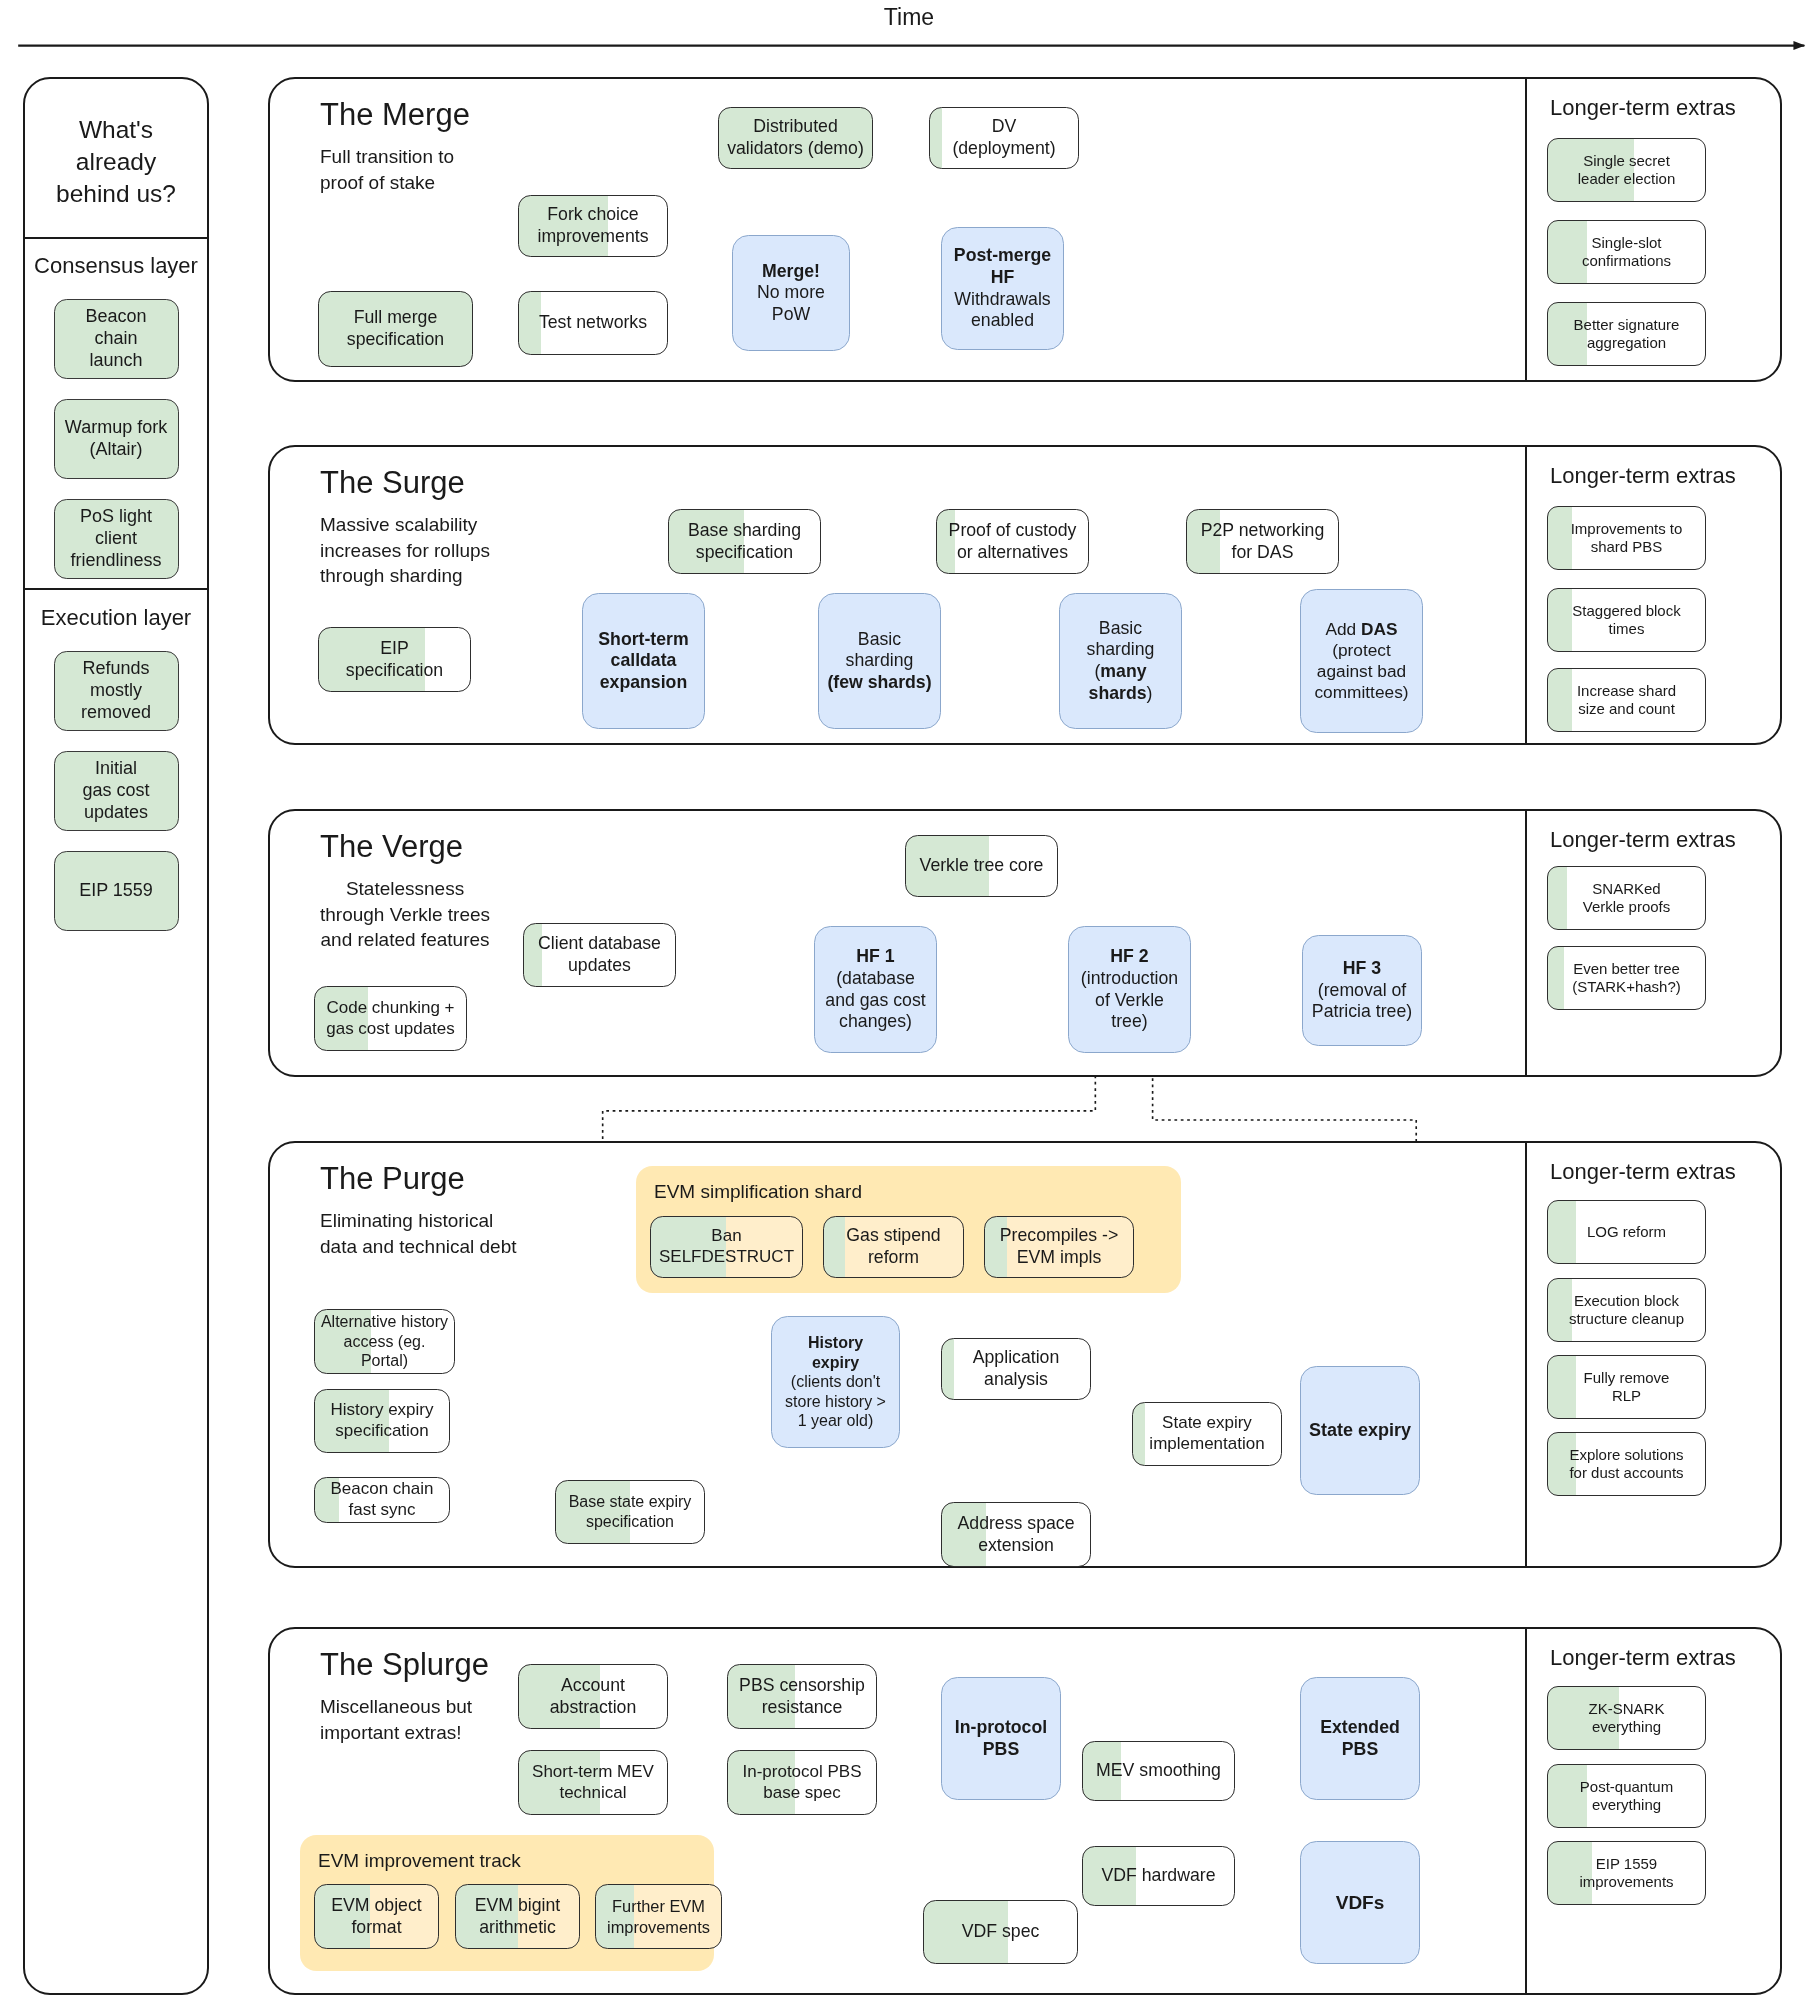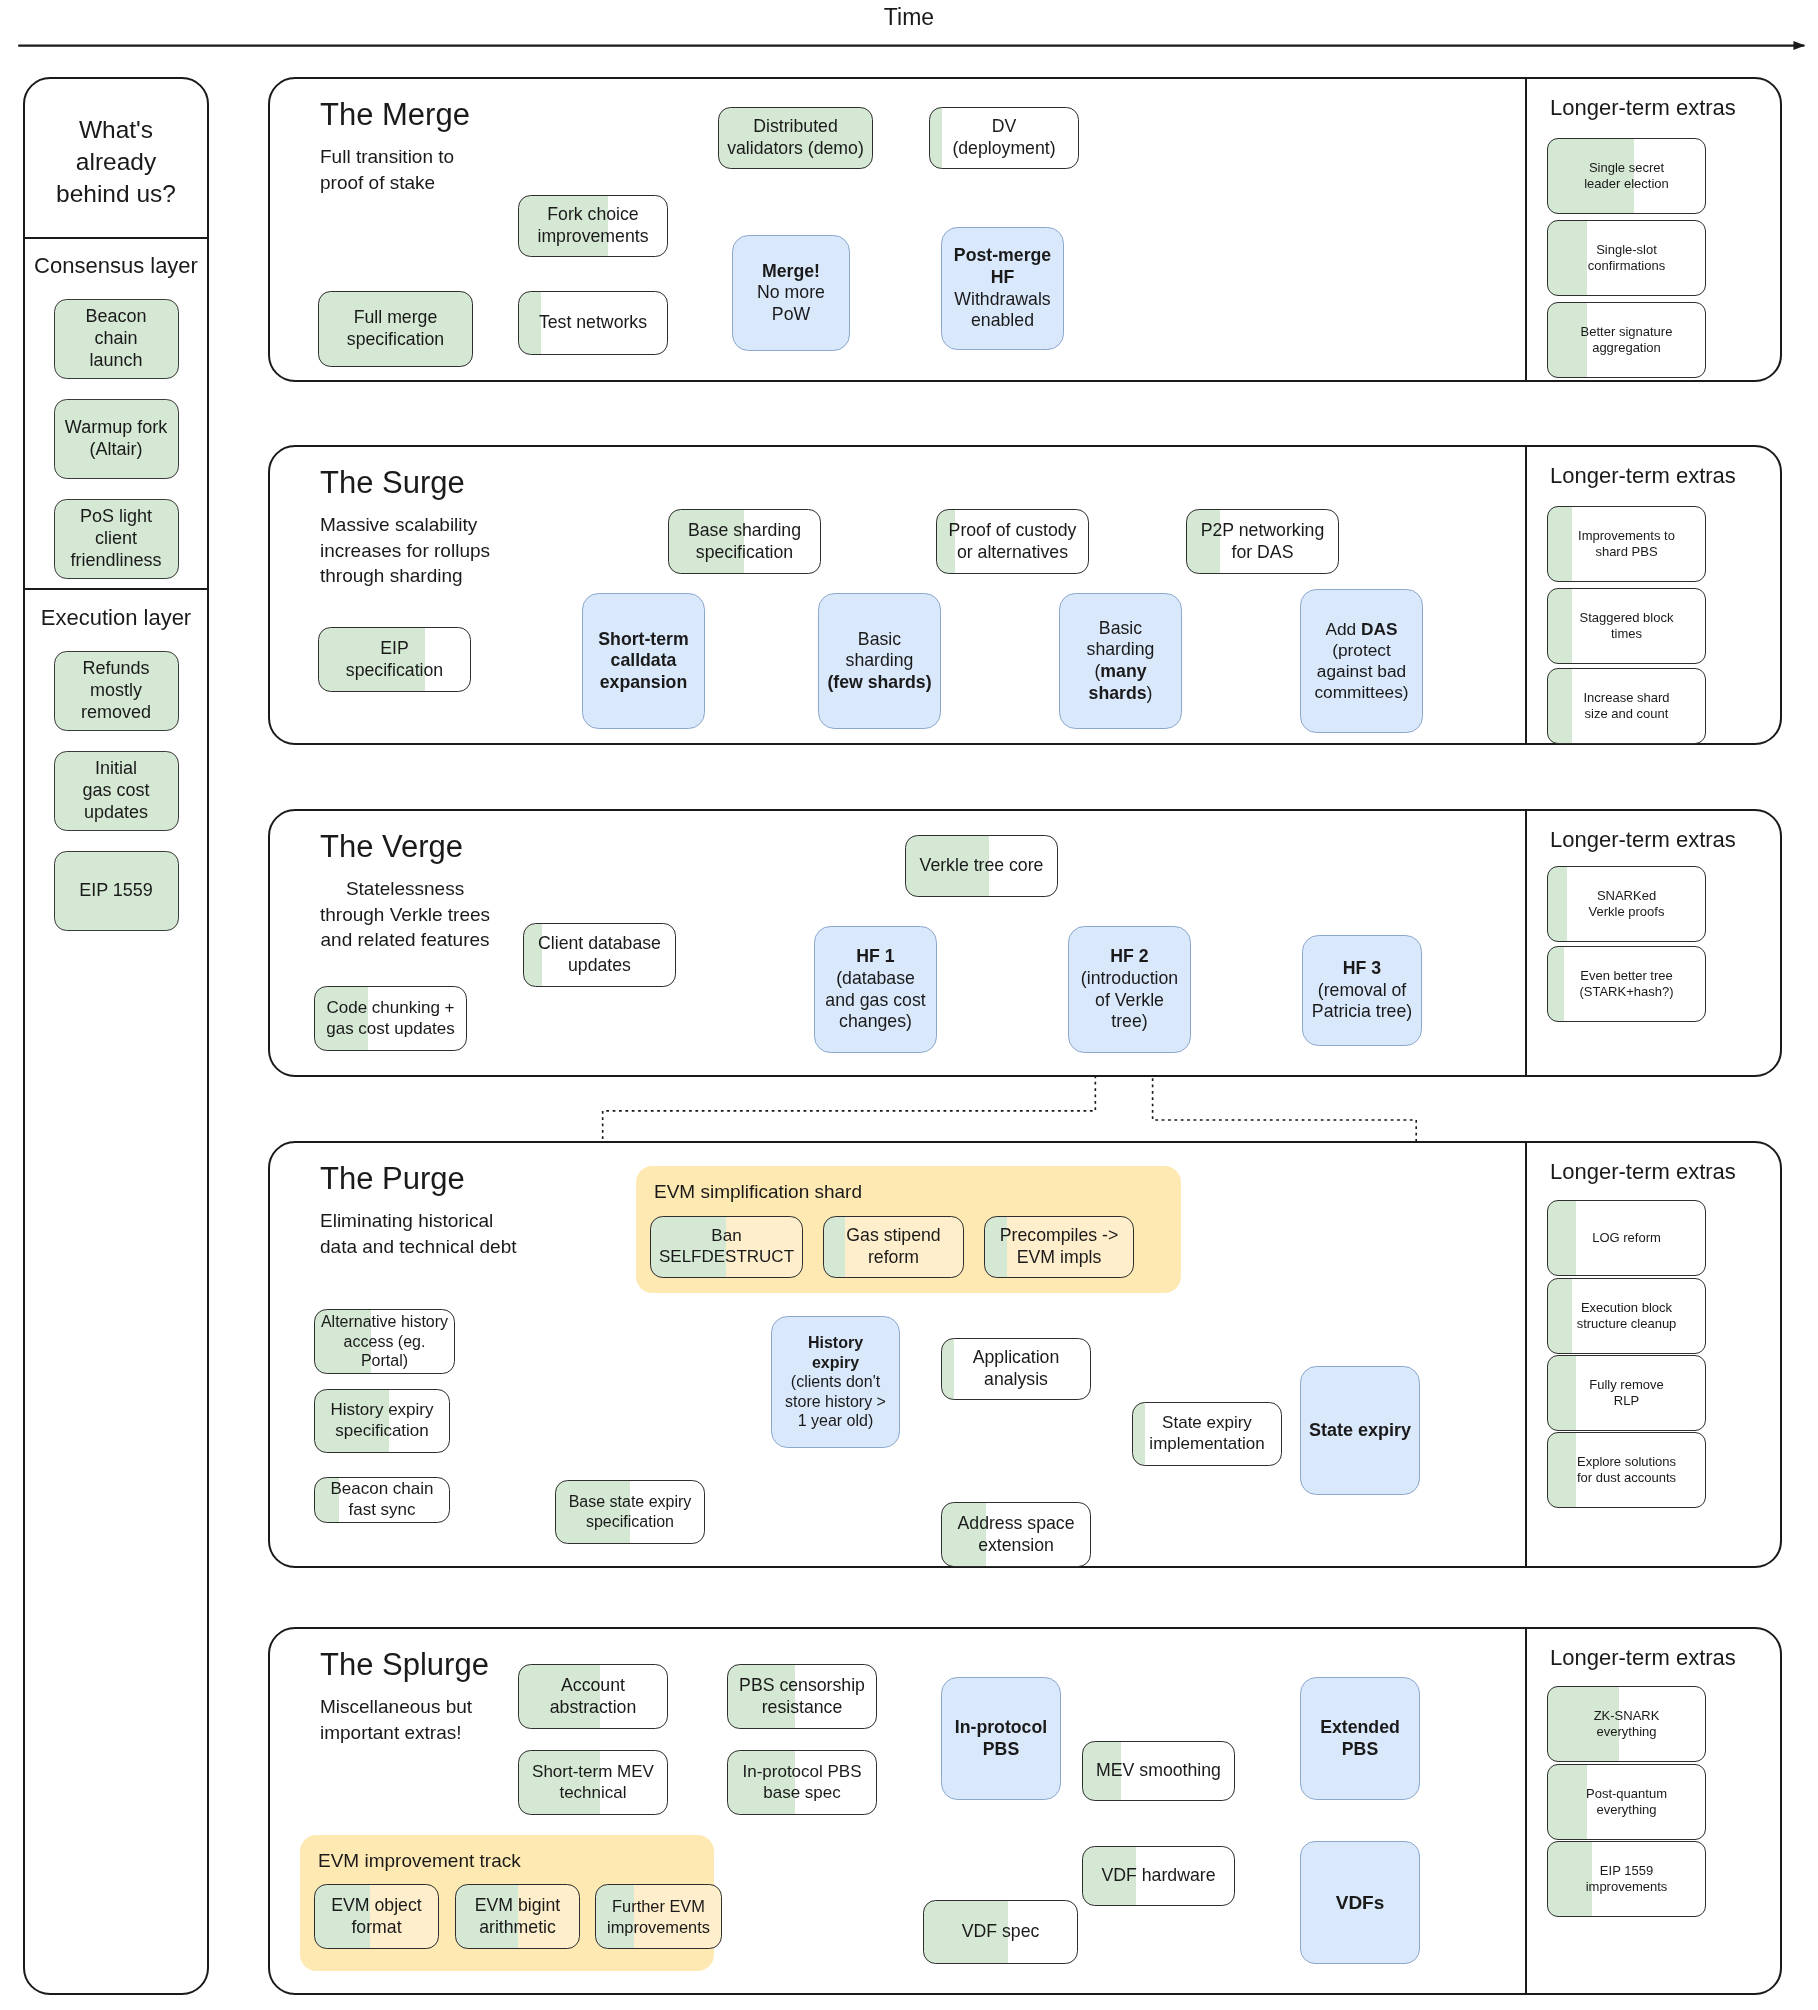--- a/index.html
+++ b/index.html
@@ -9,21 +9,21 @@
   .sidebar{position:absolute;left:23px;top:77px;width:186px;height:1918px;border:2.3px solid #1a1a1a;border-radius:27px;box-sizing:border-box;background:#fff;}
   .sidebar-title{margin:35px 12.7px 27px;text-align:center;font-size:24.5px;line-height:1.3;white-space:pre-line;}
   .sb-divider{border-top:2.3px solid #1a1a1a;height:0;}
   .sb-label{text-align:center;font-size:22px;margin:14.5px 3.6px 9px;}
   .sb-item{width:125px;min-height:80px;margin:20px auto 9px;background:#d5e8d4;border:1.8px solid #3a3a3a;border-radius:12.7px;display:flex;align-items:center;justify-content:center;text-align:center;font-size:18px;line-height:1.22;white-space:pre-line;padding:5.5px 3.6px;box-sizing:border-box;}
   .row{position:absolute;left:268px;width:1514px;border:2.3px solid #1a1a1a;border-radius:27px;box-sizing:border-box;background:#fff;}
   .row-title{position:absolute;left:50px;top:18px;font-size:31px;}
   .row-sub{position:absolute;left:50px;font-size:19px;line-height:1.35;white-space:pre-line;}
   .row-divider{position:absolute;top:-1.8px;bottom:-1.8px;left:1255px;width:0;border-left:2.3px solid #1a1a1a;}
   .extras-title{position:absolute;left:1280px;top:16.4px;font-size:22px;}
-  .extra{position:absolute;left:1277px;width:159px;height:76px;border:1.8px solid #2e2e2e;border-radius:11px;display:flex;align-items:center;justify-content:center;text-align:center;font-size:13px;line-height:1.2;white-space:pre-line;box-sizing:border-box;}
+  .extra{position:absolute;left:1277px;width:159px;height:64px;border:1.8px solid #2e2e2e;border-radius:11px;display:flex;align-items:center;justify-content:center;text-align:center;font-size:15px;line-height:1.2;white-space:pre-line;box-sizing:border-box;}
   .panel{position:absolute;background:#ffe9b3;border-radius:16.4px;}
   .panel-label{position:absolute;left:18px;top:14.5px;font-size:19px;}
   .node{position:absolute;display:flex;flex-direction:column;align-items:center;justify-content:center;text-align:center;font-size:17.7px;line-height:1.22;box-sizing:border-box;white-space:pre-line;padding:3.6px 4.5px;}
   .node.prog,.node.green,.node.progy{border:1.8px solid #2e2e2e;border-radius:12.7px;}
   .node.blue{background:#dae8fc;border:1.8px solid #8ba7cc;border-radius:16.4px;white-space:normal;}
   .node.blue div{white-space:nowrap;}
   #edges{position:absolute;left:0;top:0;pointer-events:none;}
 </style>
 </head>
 <body>
@@ -280,21 +280,21 @@
     <div class="node blue" style="left: 941px; top: 1677px; width: 120px; height: 123px;">
       <div><span></span><span style="font-weight: bold;">In-protocol</span><span></span></div>
       <div><span></span><span style="font-weight: bold;">PBS</span><span></span></div>
     </div>
     <div class="node blue" style="left: 1300px; top: 1677px; width: 120px; height: 123px;">
       <div><span></span><span style="font-weight: bold;">Extended</span><span></span></div>
       <div><span></span><span style="font-weight: bold;">PBS</span><span></span></div>
     </div>
     <div class="node prog" style="left: 1082px; top: 1741px; width: 153px; height: 60px; background: linear-gradient(90deg, rgb(213, 232, 212) 25%, rgb(255, 255, 255) 25%);">MEV smoothing</div>
     <div class="node prog" style="left: 1082px; top: 1846px; width: 153px; height: 60px; background: linear-gradient(90deg, rgb(213, 232, 212) 35%, rgb(255, 255, 255) 35%);">VDF hardware</div>
-    <div class="node blue" style="left: 1300px; top: 1841px; width: 120px; height: 123px; font-size: 19px; border-radius: 15px;">
+    <div class="node blue" style="left: 1300px; top: 1841px; width: 120px; height: 123px; font-size: 19px;">
       <div><span></span><span style="font-weight: bold;">VDFs</span><span></span></div>
     </div>
     <div class="node prog" style="left: 923px; top: 1900px; width: 155px; height: 64px; background: linear-gradient(90deg, rgb(213, 232, 212) 55%, rgb(255, 255, 255) 55%);">VDF spec</div>
     <div class="node progy" style="left: 314px; top: 1884px; width: 125px; height: 65px; background: linear-gradient(90deg, rgb(213, 232, 212) 45%, rgb(255, 238, 203) 45%);">EVM object
 format</div>
     <div class="node progy" style="left: 455px; top: 1884px; width: 125px; height: 65px; background: linear-gradient(90deg, rgb(213, 232, 212) 50%, rgb(255, 238, 203) 50%);">EVM bigint
 arithmetic</div>
     <div class="node progy" style="left: 595px; top: 1884px; width: 127px; height: 65px; font-size: 16.4px; background: linear-gradient(90deg, rgb(213, 232, 212) 30%, rgb(255, 238, 203) 30%);">Further EVM
 improvements</div>
   </div>

